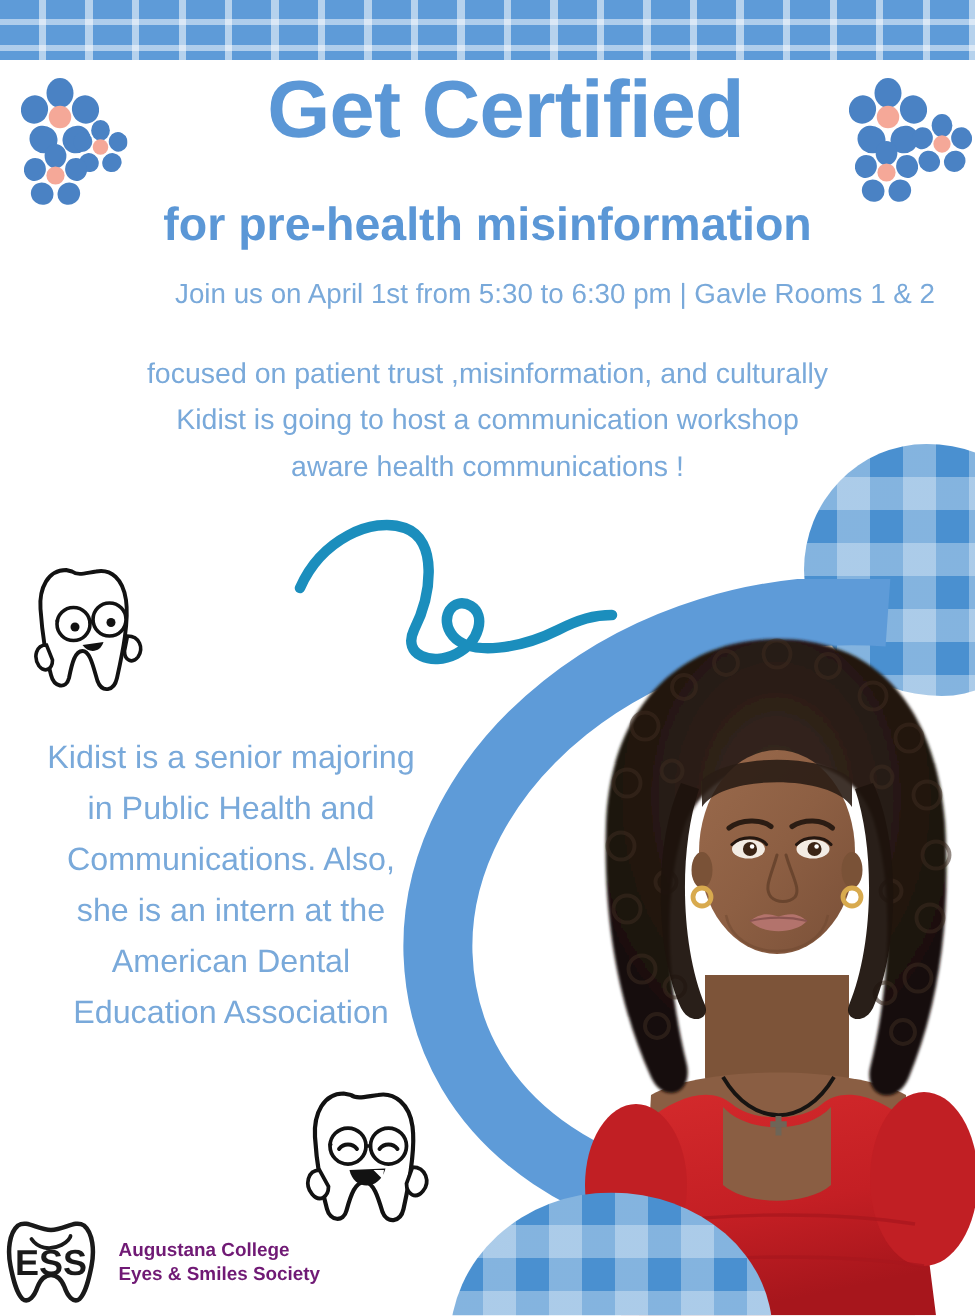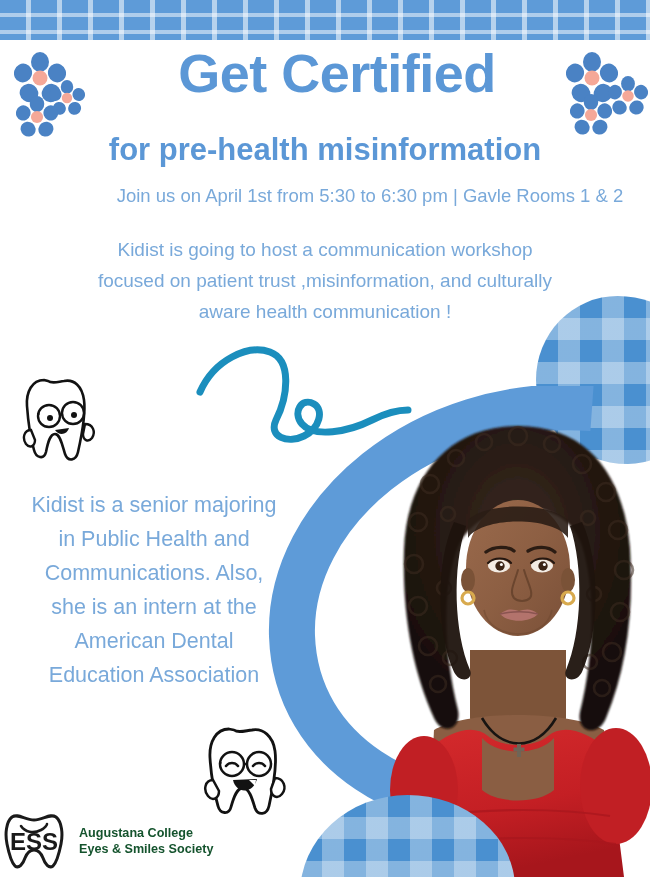--- a/index.html
+++ b/index.html
@@ -157,21 +157,21 @@
     position: absolute;
     left: 3px; top: 812px;
     display: flex;
     align-items: center;
     gap: 14px;
   }
   .logo-mark { width: 62px; height: 58px; flex: 0 0 auto; }
   .logo-text {
     font-size: 12.6px;
     font-weight: 700;
-    color: #14532d;
+    color: #701a75;
     line-height: 1.28;
     white-space: nowrap;
   }
 </style>
 </head>
 <body>
 
 <div class="poster">
 
   <div class="top-border"></div>
@@ -395,23 +395,23 @@
       </g>
       <circle cx="26" cy="26" r="7.5" fill="#f5a898"></circle>
     </svg>
   </div>
 
   <div class="title">Get Certified</div>
   <div class="subtitle">for pre-health misinformation</div>
   <div class="eventline">Join us on April 1st from 5:30 to 6:30 pm | Gavle Rooms 1 &amp; 2</div>
 
   <div class="blurb">
+    <div>focused on patient trust ,misinformation, and culturally</div>
     <div>Kidist is going to host a communication workshop</div>
-    <div>focused on patient trust ,misinformation, and culturally</div>
-    <div>aware health communication !</div>
+    <div>aware health communications !</div>
   </div>
 
   <div class="tooth-left">
     <svg width="78" height="92" viewBox="0 0 78 92" aria-hidden="true">
       <path d="M 22 6 C 10 6, 4 18, 5 32 C 6 46, 8 62, 12 76
                C 14 84, 22 86, 24 78 C 26 68, 28 60, 33 60
                C 38 60, 40 70, 43 80 C 46 88, 54 87, 56 78
                C 60 60, 64 40, 62 26 C 60 12, 52 5, 42 7
                C 35 8, 30 10, 26 7 Z" fill="#ffffff" stroke="#121212" stroke-width="2.6" stroke-linejoin="round"></path>
       <path d="M 9 56 C 2 56, 0 64, 4 70 C 8 75, 13 72, 13 66 Z" fill="#ffffff" stroke="#121212" stroke-width="2.4"></path>

